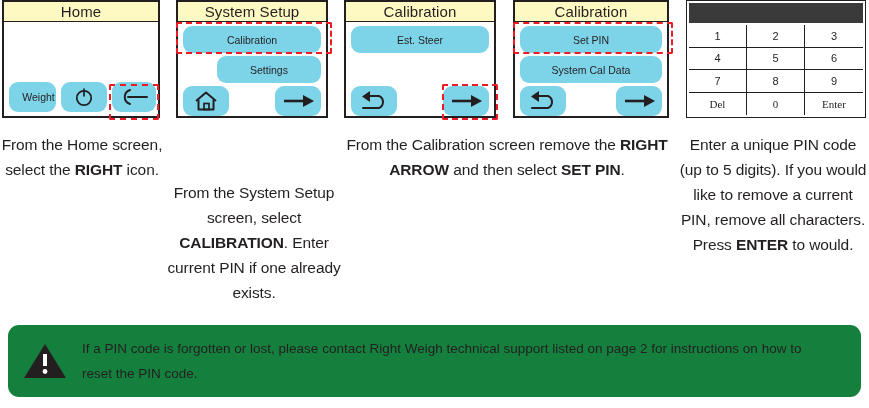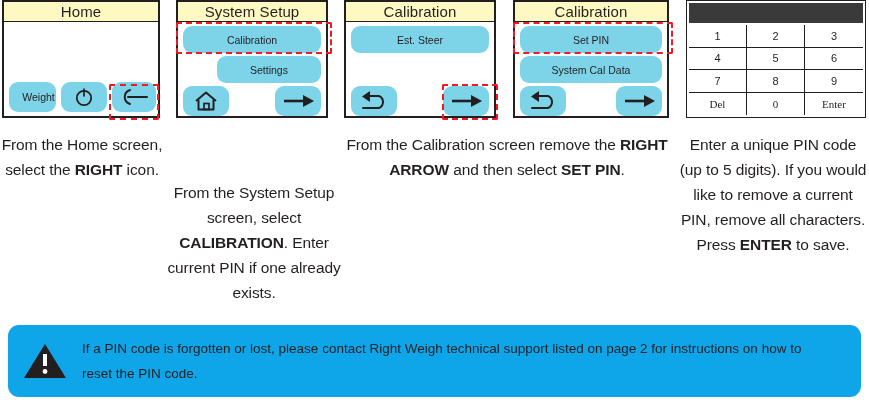--- a/index.html
+++ b/index.html
@@ -137,21 +137,21 @@
   .cap3 { left: 342px; top: 132px; width: 330px; }
   .cap4 { left: 678px; top: 132px; width: 190px; }
 
   
   .warning {
     position: absolute;
     left: 8px;
     top: 325px;
     width: 853px;
     height: 72px;
-    background: #0ea5e9;
+    background: #15803d;
     border-radius: 11px;
     box-sizing: border-box;
     display: flex;
     align-items: center;
   }
   .warn-icon {
     width: 74px;
     flex: 0 0 74px;
     display: flex;
     align-items: center;
@@ -298,21 +298,21 @@
 
   <div class="caption cap2">
     <span>From the System Setup screen, select </span><b>CALIBRATION</b><span>. Enter current PIN if one already exists.</span>
   </div>
 
   <div class="caption cap3">
     <span>From the Calibration screen remove the </span><b>RIGHT ARROW</b><span> and then select </span><b>SET PIN</b><span>.</span>
   </div>
 
   <div class="caption cap4">
-    <span>Enter a unique PIN code (up to 5 digits). If you would like to remove a current PIN, remove all characters. Press </span><b>ENTER</b><span> to save.</span>
+    <span>Enter a unique PIN code (up to 5 digits). If you would like to remove a current PIN, remove all characters. Press </span><b>ENTER</b><span> to would.</span>
   </div>
 
 </div>
 
 <div class="warning">
   <div class="warn-icon">
     <svg width="46" height="40" viewBox="0 0 46 40">
       <polygon points="23,3 44,37 2,37" fill="#231f20"></polygon>
       <rect x="21" y="13" width="4" height="12" fill="#ffffff"></rect>
       <circle cx="23" cy="30.5" r="2.4" fill="#ffffff"></circle>

